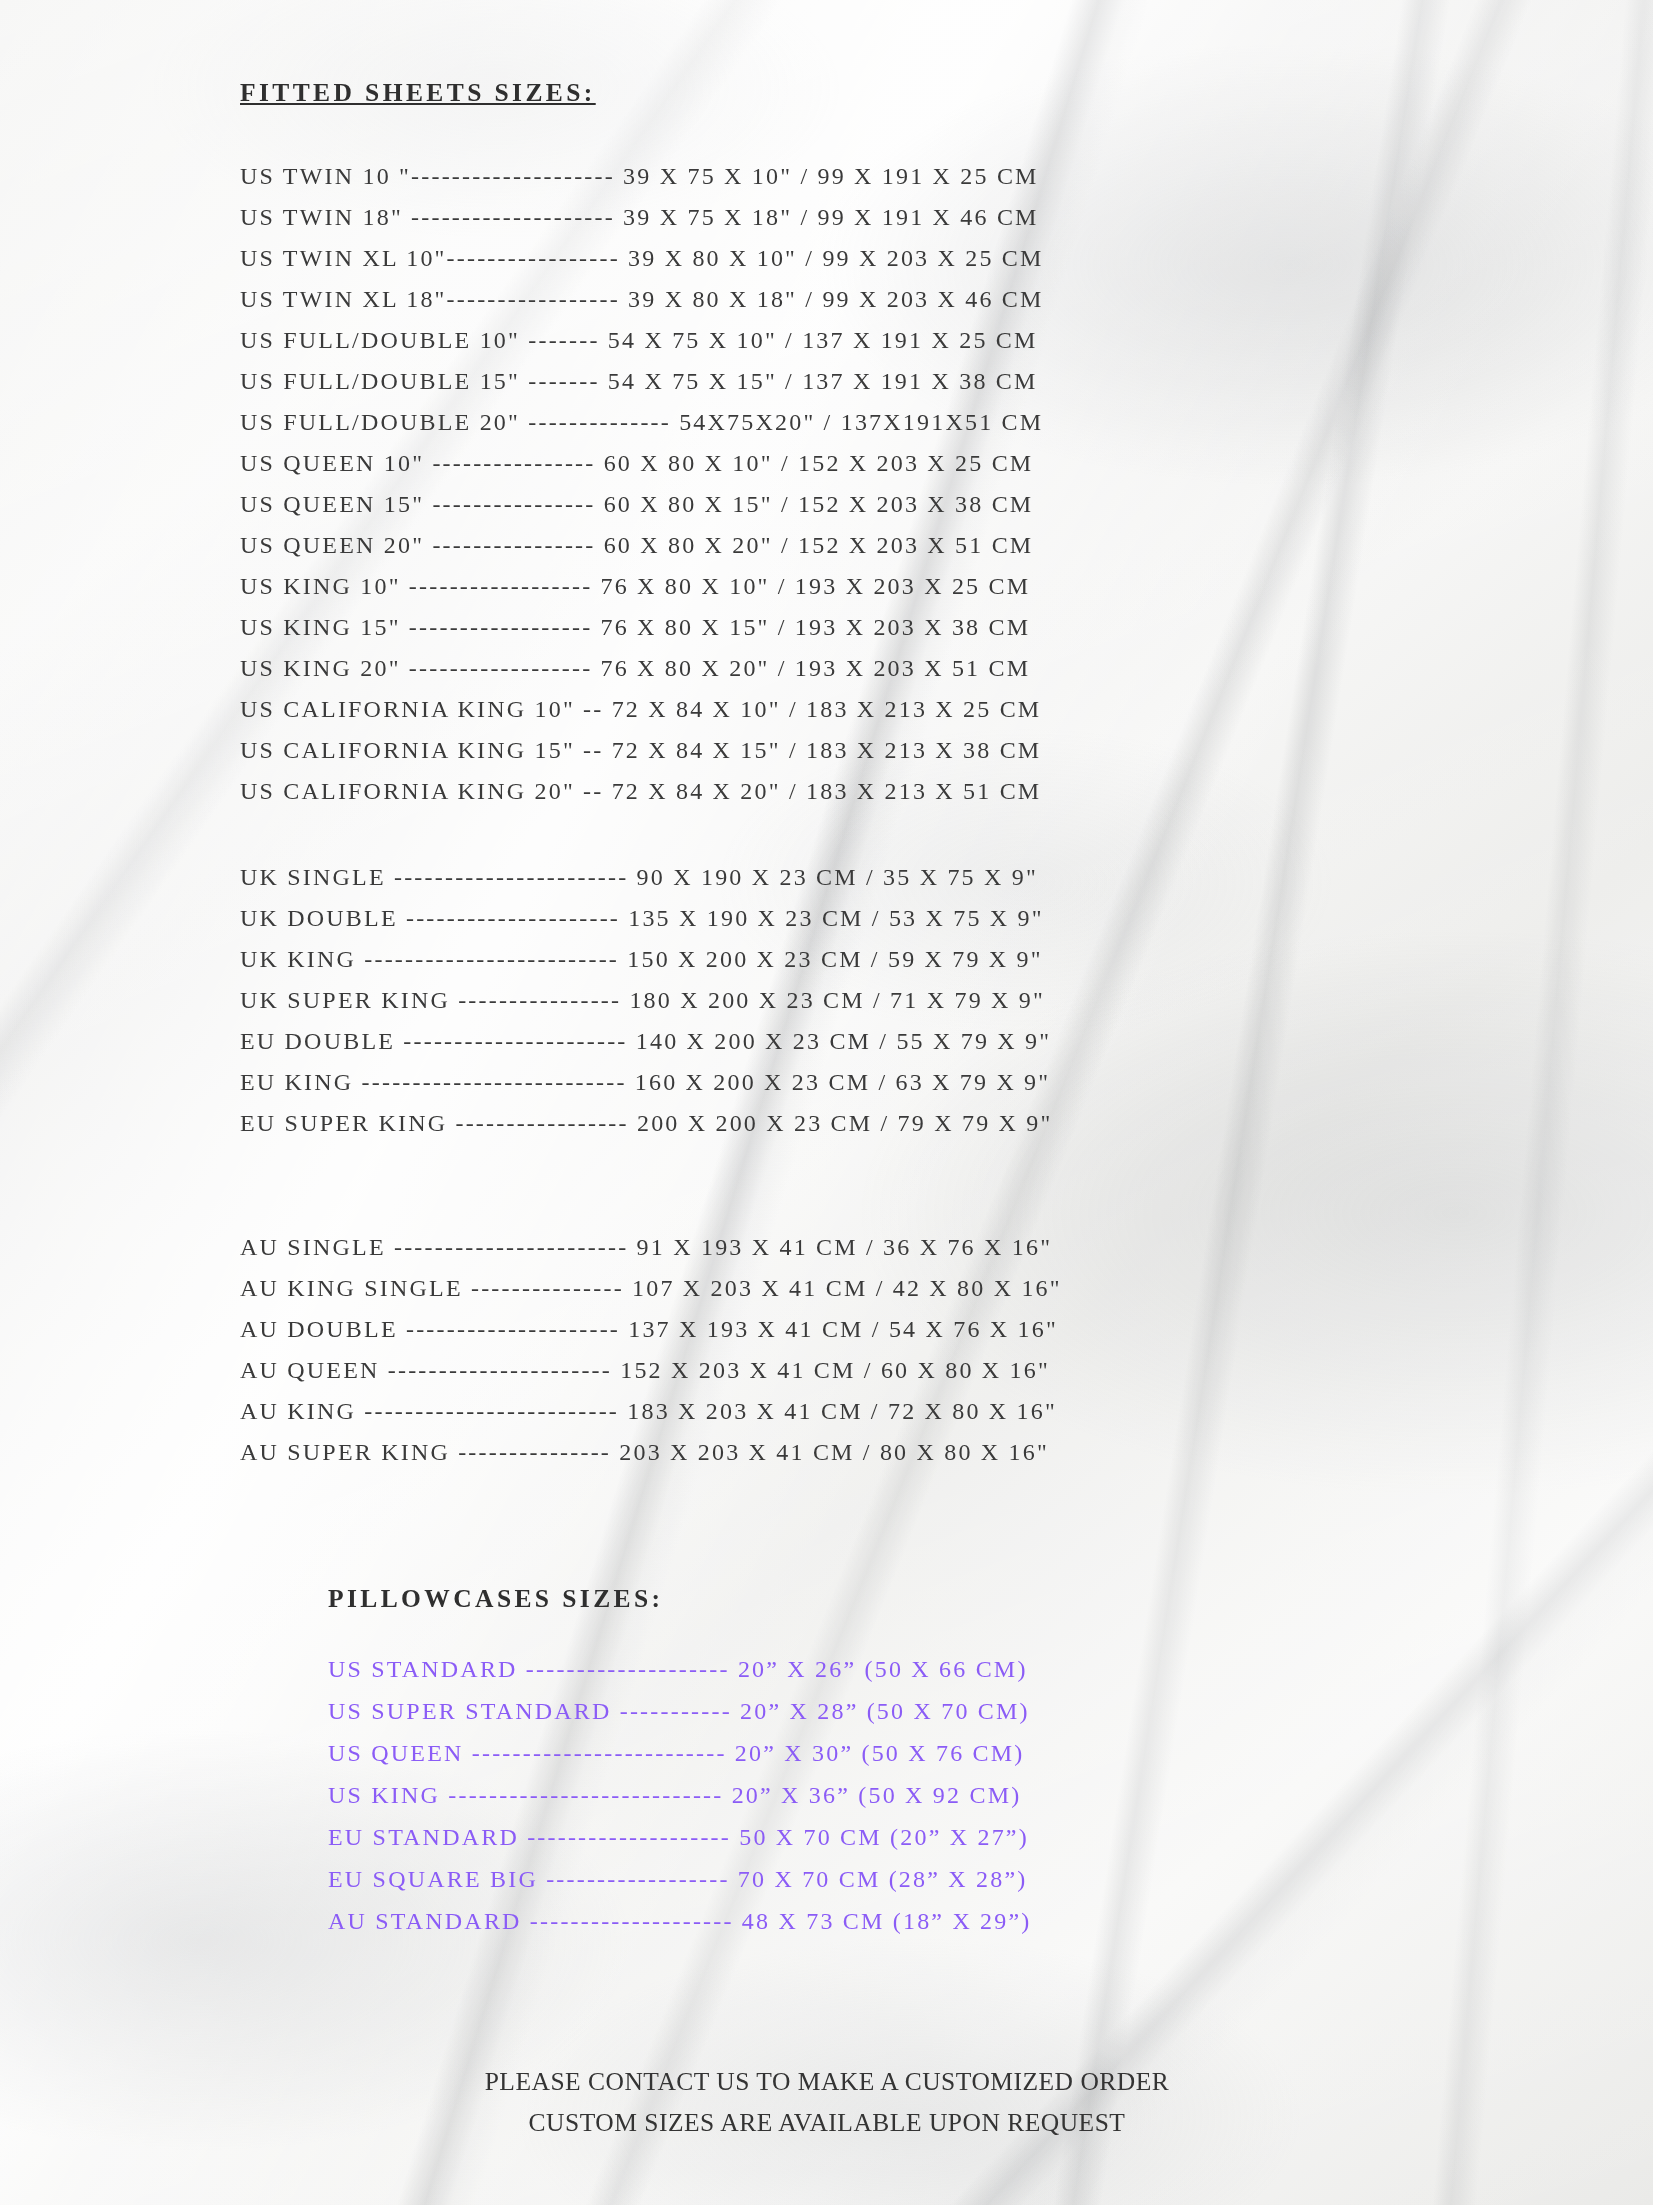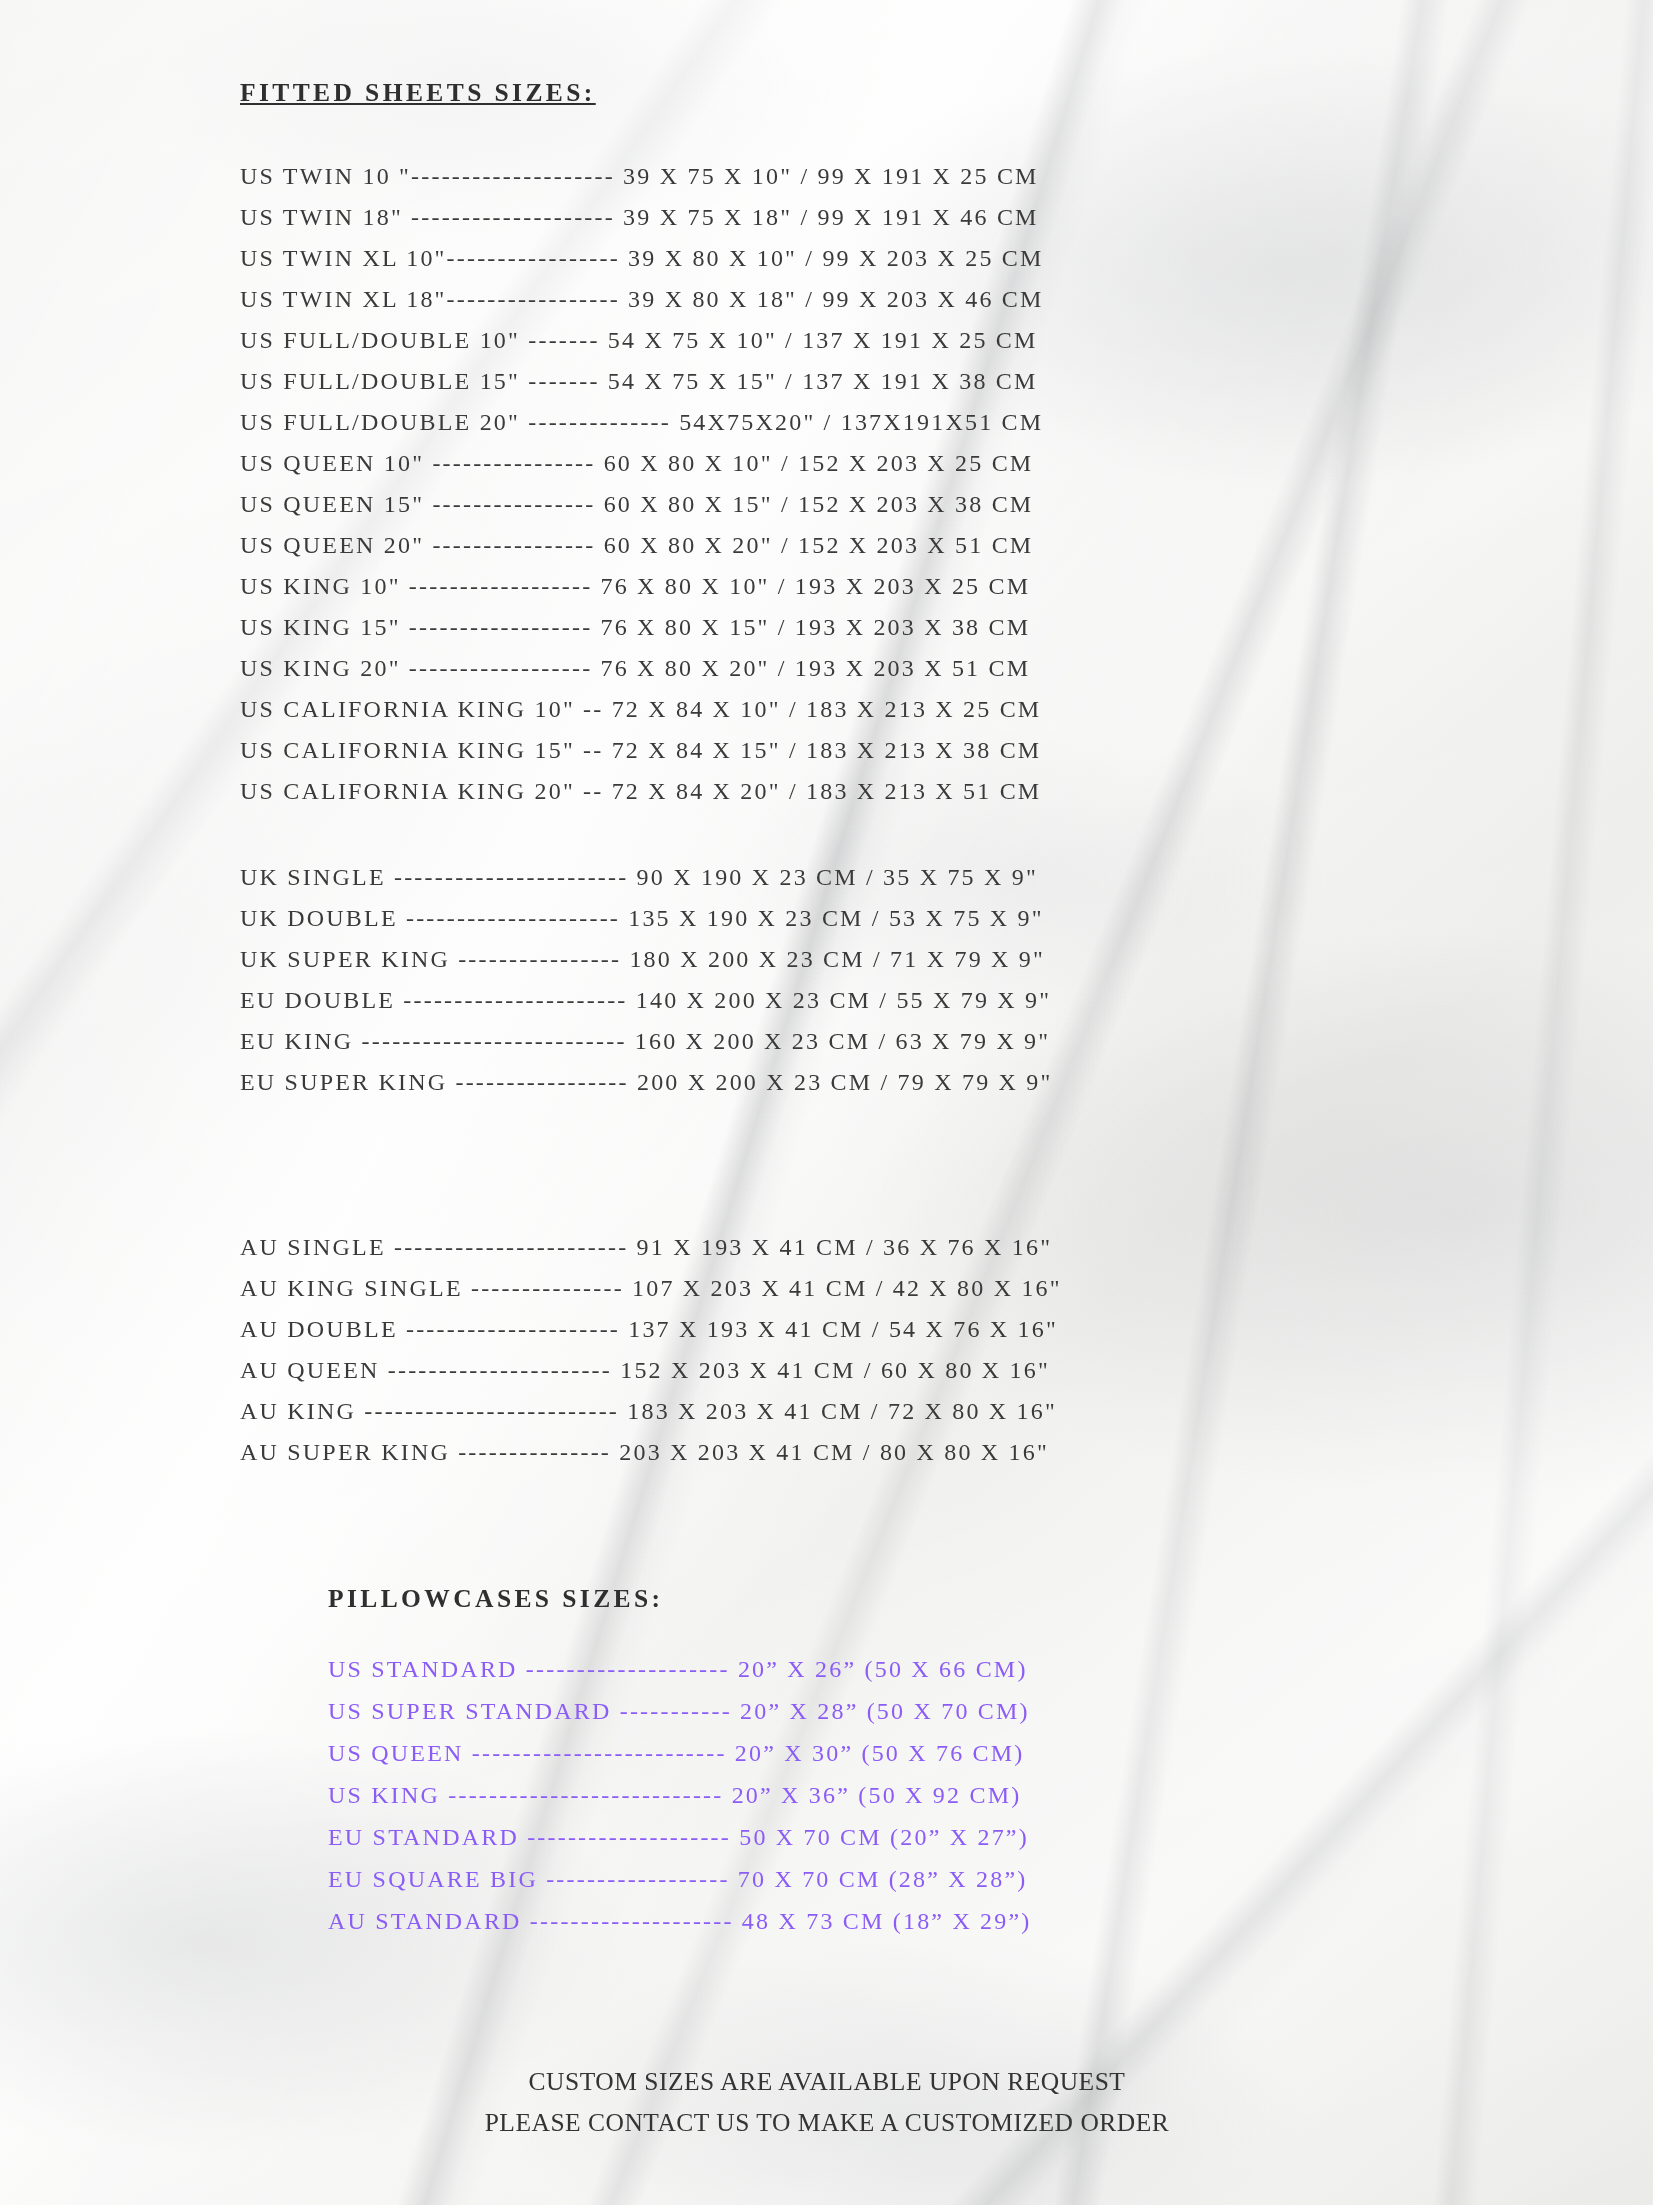--- a/index.html
+++ b/index.html
@@ -151,20 +151,21 @@
     <div class="line">US KING 15" ------------------ 76 X 80 X 15" / 193 X 203 X 38 CM</div>
     <div class="line">US KING 20" ------------------ 76 X 80 X 20" / 193 X 203 X 51 CM</div>
     <div class="line">US CALIFORNIA KING 10" -- 72 X 84 X 10" / 183 X 213 X 25 CM</div>
     <div class="line">US CALIFORNIA KING 15" -- 72 X 84 X 15" / 183 X 213 X 38 CM</div>
     <div class="line">US CALIFORNIA KING 20" -- 72 X 84 X 20" / 183 X 213 X 51 CM</div>
   </div>
 
   <div class="fitted-block" id="fitted-uk">
     <div class="line">UK SINGLE ----------------------- 90 X 190 X 23 CM / 35 X 75 X 9"</div>
     <div class="line">UK DOUBLE --------------------- 135 X 190 X 23 CM / 53 X 75 X 9"</div>
+    <div class="line">UK KING ------------------------- 150 X 200 X 23 CM / 59 X 79 X 9"</div>
     <div class="line">UK SUPER KING ---------------- 180 X 200 X 23 CM / 71 X 79 X 9"</div>
     <div class="line">EU DOUBLE ---------------------- 140 X 200 X 23 CM / 55 X 79 X 9"</div>
     <div class="line">EU KING -------------------------- 160 X 200 X 23 CM / 63 X 79 X 9"</div>
     <div class="line">EU SUPER KING ----------------- 200 X 200 X 23 CM / 79 X 79 X 9"</div>
   </div>
 
   <div class="fitted-block" id="fitted-au">
     <div class="line">AU SINGLE ----------------------- 91 X 193 X 41 CM / 36 X 76 X 16"</div>
     <div class="line">AU KING SINGLE --------------- 107 X 203 X 41 CM / 42 X 80 X 16"</div>
     <div class="line">AU DOUBLE --------------------- 137 X 193 X 41 CM / 54 X 76 X 16"</div>
@@ -179,18 +180,18 @@
     <div class="pillow-line">US STANDARD -------------------- 20” X 26” (50 X 66 CM)</div>
     <div class="pillow-line">US SUPER STANDARD ----------- 20” X 28” (50 X 70 CM)</div>
     <div class="pillow-line">US QUEEN ------------------------- 20” X 30” (50 X 76 CM)</div>
     <div class="pillow-line">US KING --------------------------- 20” X 36” (50 X 92 CM)</div>
     <div class="pillow-line">EU STANDARD -------------------- 50 X 70 CM (20” X 27”)</div>
     <div class="pillow-line">EU SQUARE BIG ------------------ 70 X 70 CM (28” X 28”)</div>
     <div class="pillow-line">AU STANDARD -------------------- 48 X 73 CM (18” X 29”)</div>
   </div>
 
   <div id="footer">
+    <div class="footer-line">PLEASE CONTACT US TO MAKE A CUSTOMIZED ORDER</div>
     <div class="footer-line">CUSTOM SIZES ARE AVAILABLE UPON REQUEST</div>
-    <div class="footer-line">PLEASE CONTACT US TO MAKE A CUSTOMIZED ORDER</div>
   </div>
 
 </div>
 
 
 </body></html>

